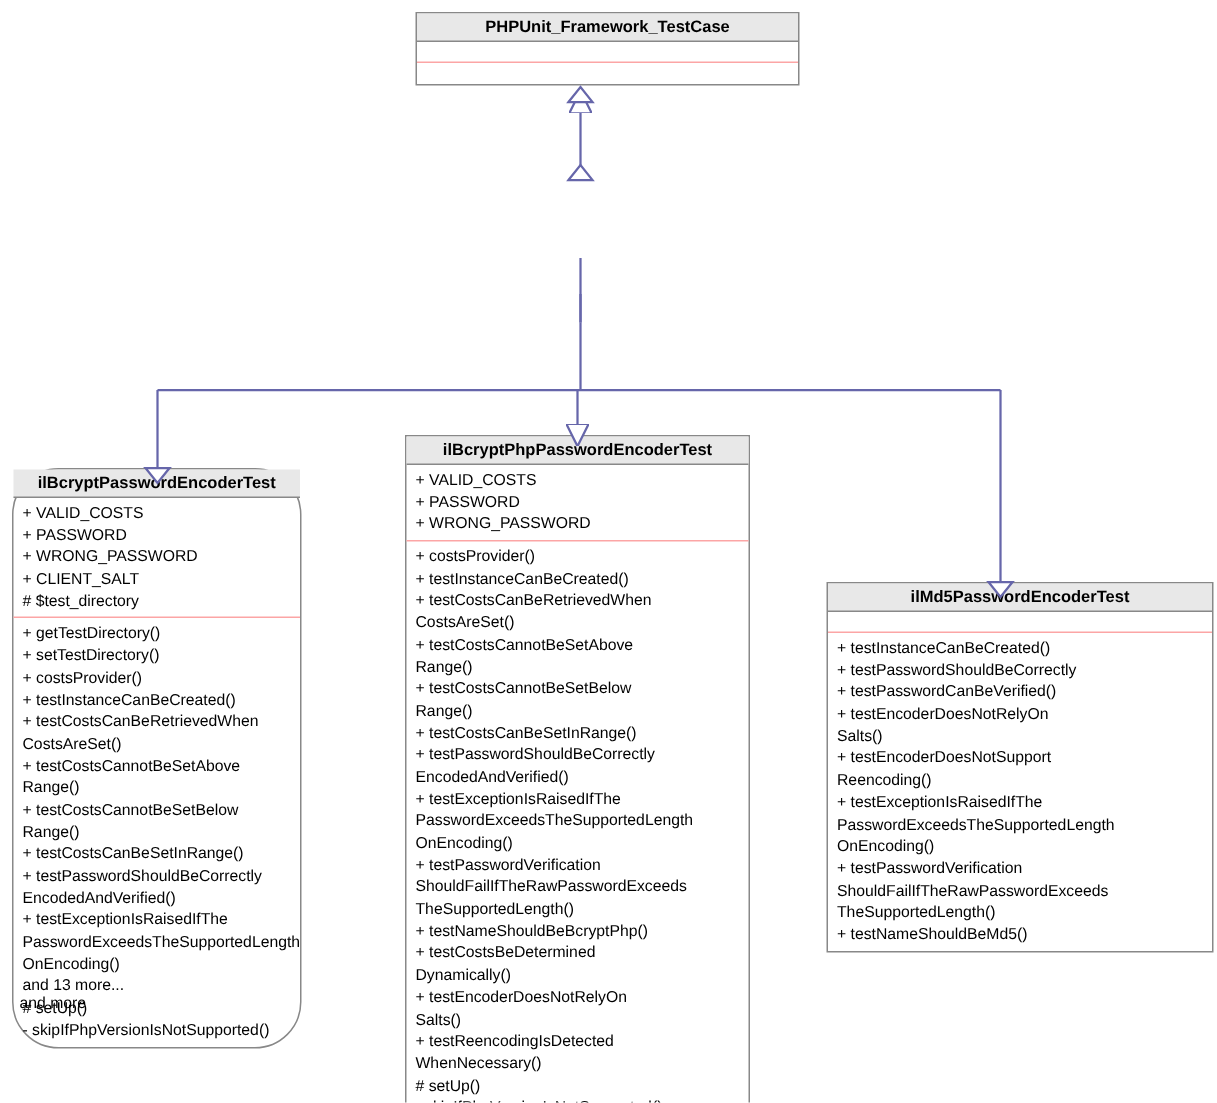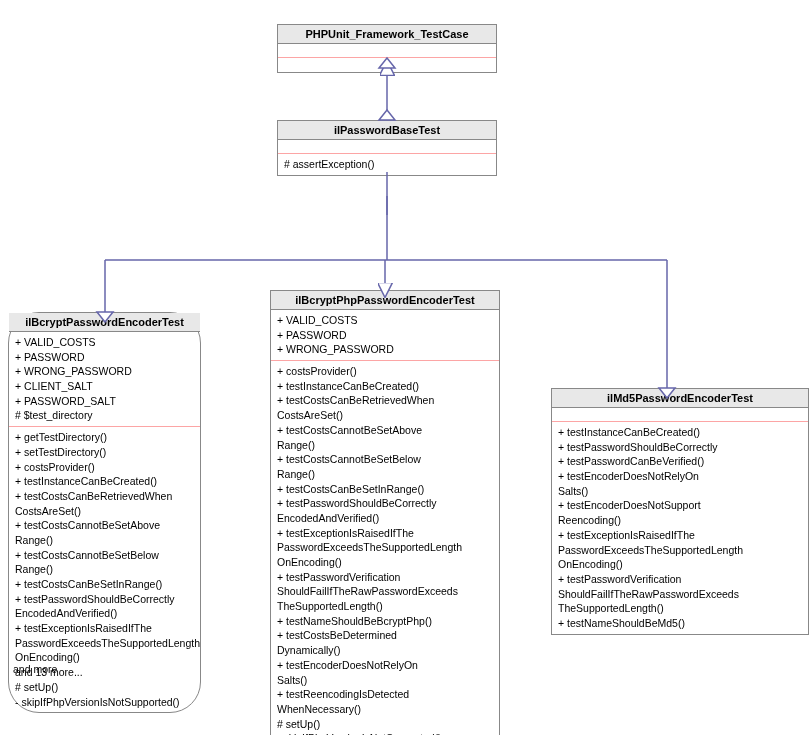--- a/index.html
+++ b/index.html
@@ -63,33 +63,26 @@
 
     .empty-section {
       height: 14px;
     }
   </style>
 </head>
 <body>
 
 <div class="diagram-container">
 
-  <div class="uml-box" style="left:277px; top:24px; width:220px;">
+  <div class="uml-box" style="left:277px; top:8px; width:256px;">
     <div class="box-header">PHPUnit_Framework_TestCase</div>
     <div class="box-section empty-section"></div>
     <div class="box-section empty-section"></div>
   </div>
 
-  <div class="uml-box" style="left:277px; top:120px; width:220px;">
-    <div class="box-header">ilPasswordBaseTest</div>
-    <div class="box-section empty-section"></div>
-    <div class="box-section">
-      <div># assertException()</div>
-    </div>
-  </div>
 
   <div class="uml-box" style="left:270px; top:290px; width:230px;">
     <div class="box-header">ilBcryptPhpPasswordEncoderTest</div>
     <div class="box-section">
       <div>+ VALID_COSTS</div>
       <div>+ PASSWORD</div>
       <div>+ WRONG_PASSWORD</div>
     </div>
     <div class="box-section">
       <div>+ costsProvider()</div>
@@ -121,21 +114,20 @@
     </div>
   </div>
 
   <div class="uml-box" style="left:8px; top:312px; width:193px;border-radius:31px;">
     <div class="box-header">ilBcryptPasswordEncoderTest</div>
     <div class="box-section">
       <div>+ VALID_COSTS</div>
       <div>+ PASSWORD</div>
       <div>+ WRONG_PASSWORD</div>
       <div>+ CLIENT_SALT</div>
-      <div>+ PASSWORD_SALT</div>
       <div># $test_directory</div>
     </div>
     <div class="box-section">
       <div>+ getTestDirectory()</div>
       <div>+ setTestDirectory()</div>
       <div>+ costsProvider()</div>
       <div>+ testInstanceCanBeCreated()</div>
       <div>+ testCostsCanBeRetrievedWhen</div>
       <div>CostsAreSet()</div>
       <div>+ testCostsCannotBeSetAbove</div>

